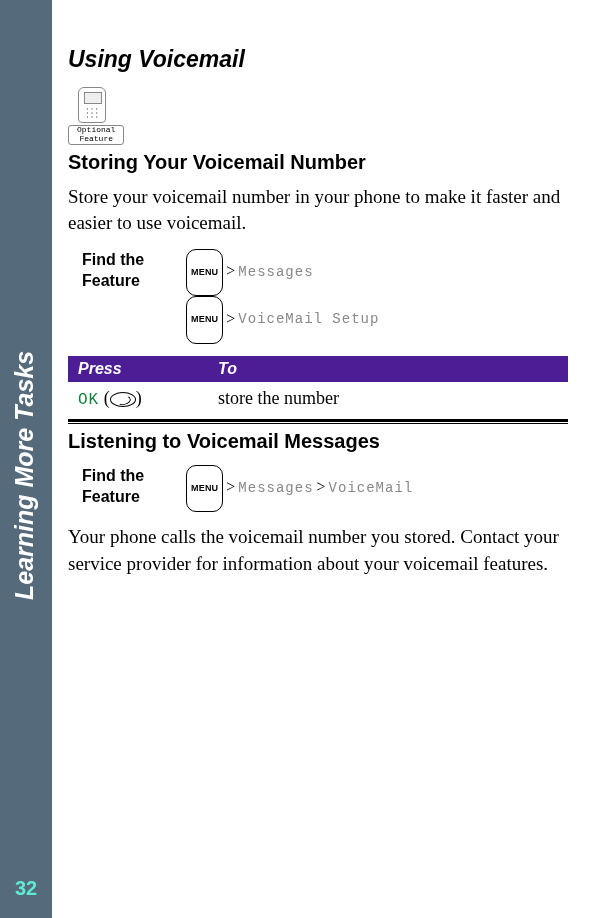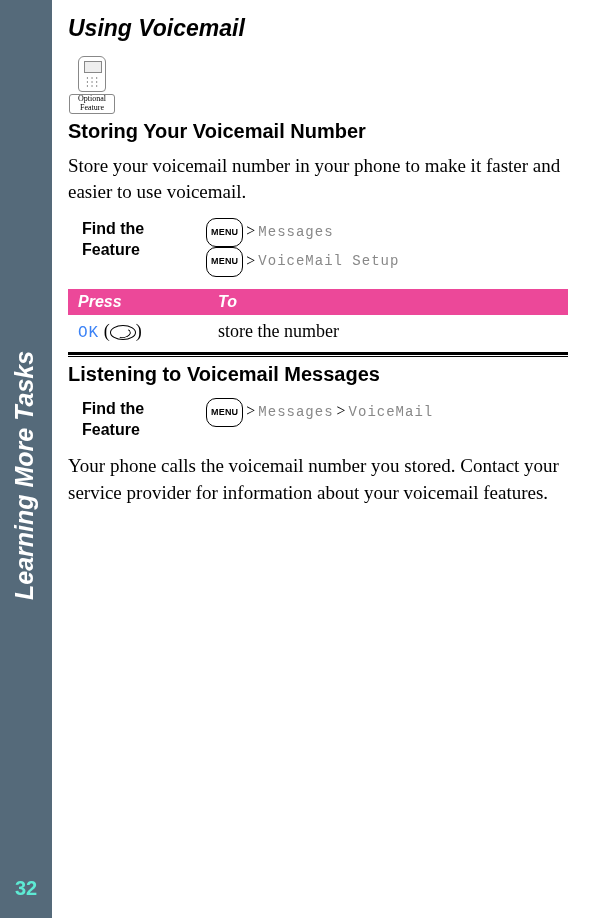--- a/index.html
+++ b/index.html
@@ -39,21 +39,21 @@
     width: 52px;
     text-align: center;
     color: #5eead4;
     font-family: Verdana, Arial, sans-serif;
     font-weight: bold;
     font-size: 20px;
   }
   .content {
     position: absolute;
     left: 68px;
-    top: 15px;
+    top: 46px;
     width: 500px;
   }
   .h1 {
     font-family: Verdana, Arial, sans-serif;
     font-weight: bold;
     font-style: italic;
     font-size: 23px;
     margin-bottom: 14px;
   }
   .h2 {
@@ -110,66 +110,66 @@
     background:
       radial-gradient(circle, #888 0.6px, transparent 0.8px) 0 0/4.7px 4px;
   }
   .opt-label {
     border: 1px solid #888;
     border-radius: 3px;
     padding: 0 8px;
     display: inline-block;
     font-size: 8px;
     line-height: 1.1;
-    font-family: Liberation Serif, serif;
+    font-family: Liberation Mono, monospace;
   }
   .find-row {
     display: flex;
     margin: 12px 0 12px 14px;
-    gap: 24px;
+    gap: 4px;
   }
   .find-label {
     font-family: Verdana, Arial, sans-serif;
     font-weight: bold;
     font-size: 16px;
     width: 100px;
     line-height: 1.35;
   }
   .find-body {
     font-size: 16px;
     line-height: 1.5;
   }
   .menu-btn {
     display: inline-block;
     border: 1.2px solid #000;
     border-radius: 10px;
     font-size: 9px;
     font-weight: bold;
     font-family: Arial, sans-serif;
-    padding: 7px 4px;
+    padding: 16px 4px;
     vertical-align: middle;
     letter-spacing: 0.2px;
   }
   .gt {
     margin: 0 3px;
   }
   .menu-path {
     font-family: "Courier New", monospace;
     color: #888;
     letter-spacing: 1px;
     font-size: 14px;
   }
   table.press {
     width: 100%;
     border-collapse: collapse;
     margin: 8px 0 4px;
     font-size: 18px;
   }
   table.press th {
-    background: #ec4899;
+    background: #4c1d95;
     color: #fff;
     text-align: left;
     font-family: Verdana, Arial, sans-serif;
     font-weight: bold;
     font-style: italic;
     font-size: 16px;
     padding: 4px 10px;
   }
   table.press td {
     padding: 6px 10px;
@@ -185,21 +185,21 @@
     height: 4px;
     margin-bottom: 6px;
     padding-top:1px;
   }
   .table-end-inner{
     border-top:1px solid #000;
     height:1px;
   }
   .ok-text {
     font-family: "Courier New", monospace;
-    color: #3b82f6;
+    color: #15803d;
     letter-spacing: 1px;
     font-size: 16px;
   }
   .soft-btn {
     display: inline-block;
     width: 26px;
     height: 15px;
     border: 1.3px solid #000;
     border-radius: 50%;
     position: relative;

